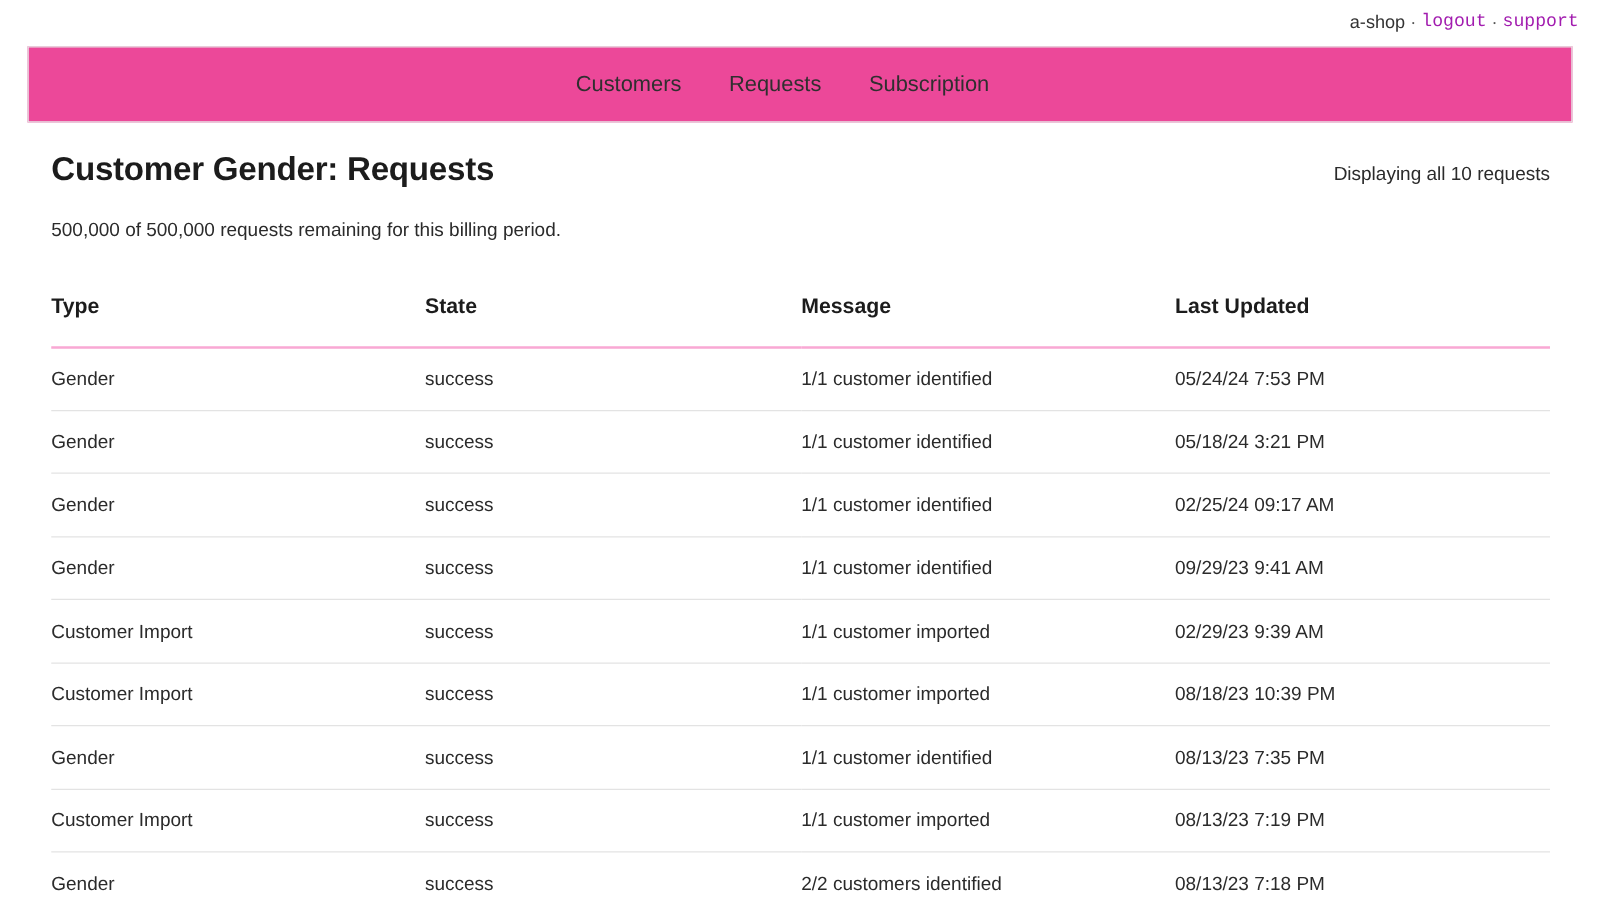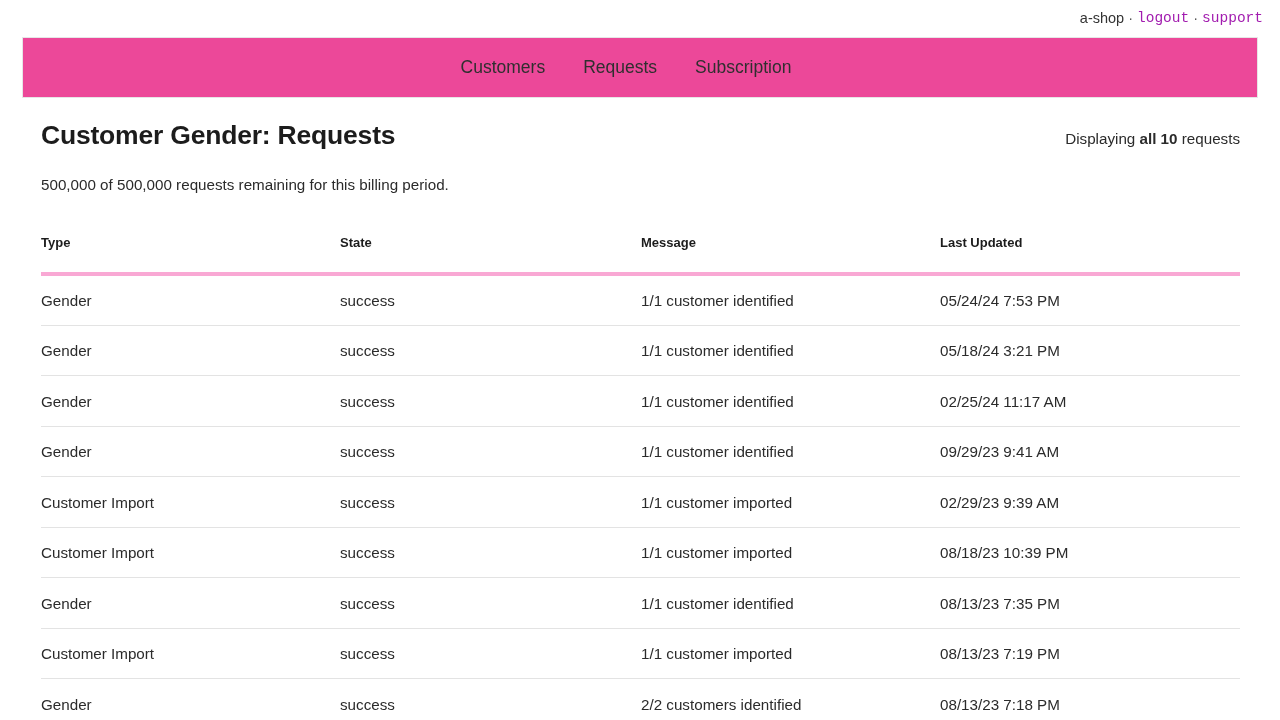--- a/index.html
+++ b/index.html
@@ -104,46 +104,46 @@
     color: #1c1c1c;
     margin: 0;
     line-height: 1.2;
   }
   .displaying {
     font-size: 15.2px;
     color: #2b2b2b;
     white-space: nowrap;
     padding-bottom: 2px;
   }
-  .displaying strong { font-weight: bold; }
+  .displaying strong { font-weight: normal; }
 
   .quota-line {
     padding: 0 41px;
     margin-top: 24px;
     font-size: 15.2px;
     color: #2b2b2b;
   }
 
   
   .table-wrap {
     padding: 0 40px 0 41px;
     margin-top: 42px;
   }
   table.requests {
     width: 1199px;
     border-collapse: collapse;
     table-layout: fixed;
   }
   table.requests th {
     text-align: left;
-    font-size: 13px;
+    font-size: 17px;
     font-weight: bold;
     color: #1c1c1c;
     padding: 0 0 22px 0;
-    border-bottom: 4px solid #f9a8d4;
+    border-bottom: 2px solid #f9a8d4;
     vertical-align: bottom;
   }
   table.requests td {
     text-align: left;
     font-size: 15.2px;
     color: #2b2b2b;
     padding: 16px 0 16px 0;
     height: 50.5px;
     border-bottom: 1px solid #e3e3e3;
     vertical-align: middle;
@@ -211,21 +211,21 @@
             <tr>
               <td>Gender</td>
               <td>success</td>
               <td>1/1 customer identified</td>
               <td>05/18/24 3:21 PM</td>
             </tr>
             <tr>
               <td>Gender</td>
               <td>success</td>
               <td>1/1 customer identified</td>
-              <td>02/25/24 11:17 AM</td>
+              <td>02/25/24 09:17 AM</td>
             </tr>
             <tr>
               <td>Gender</td>
               <td>success</td>
               <td>1/1 customer identified</td>
               <td>09/29/23 9:41 AM</td>
             </tr>
             <tr>
               <td>Customer Import</td>
               <td>success</td>

